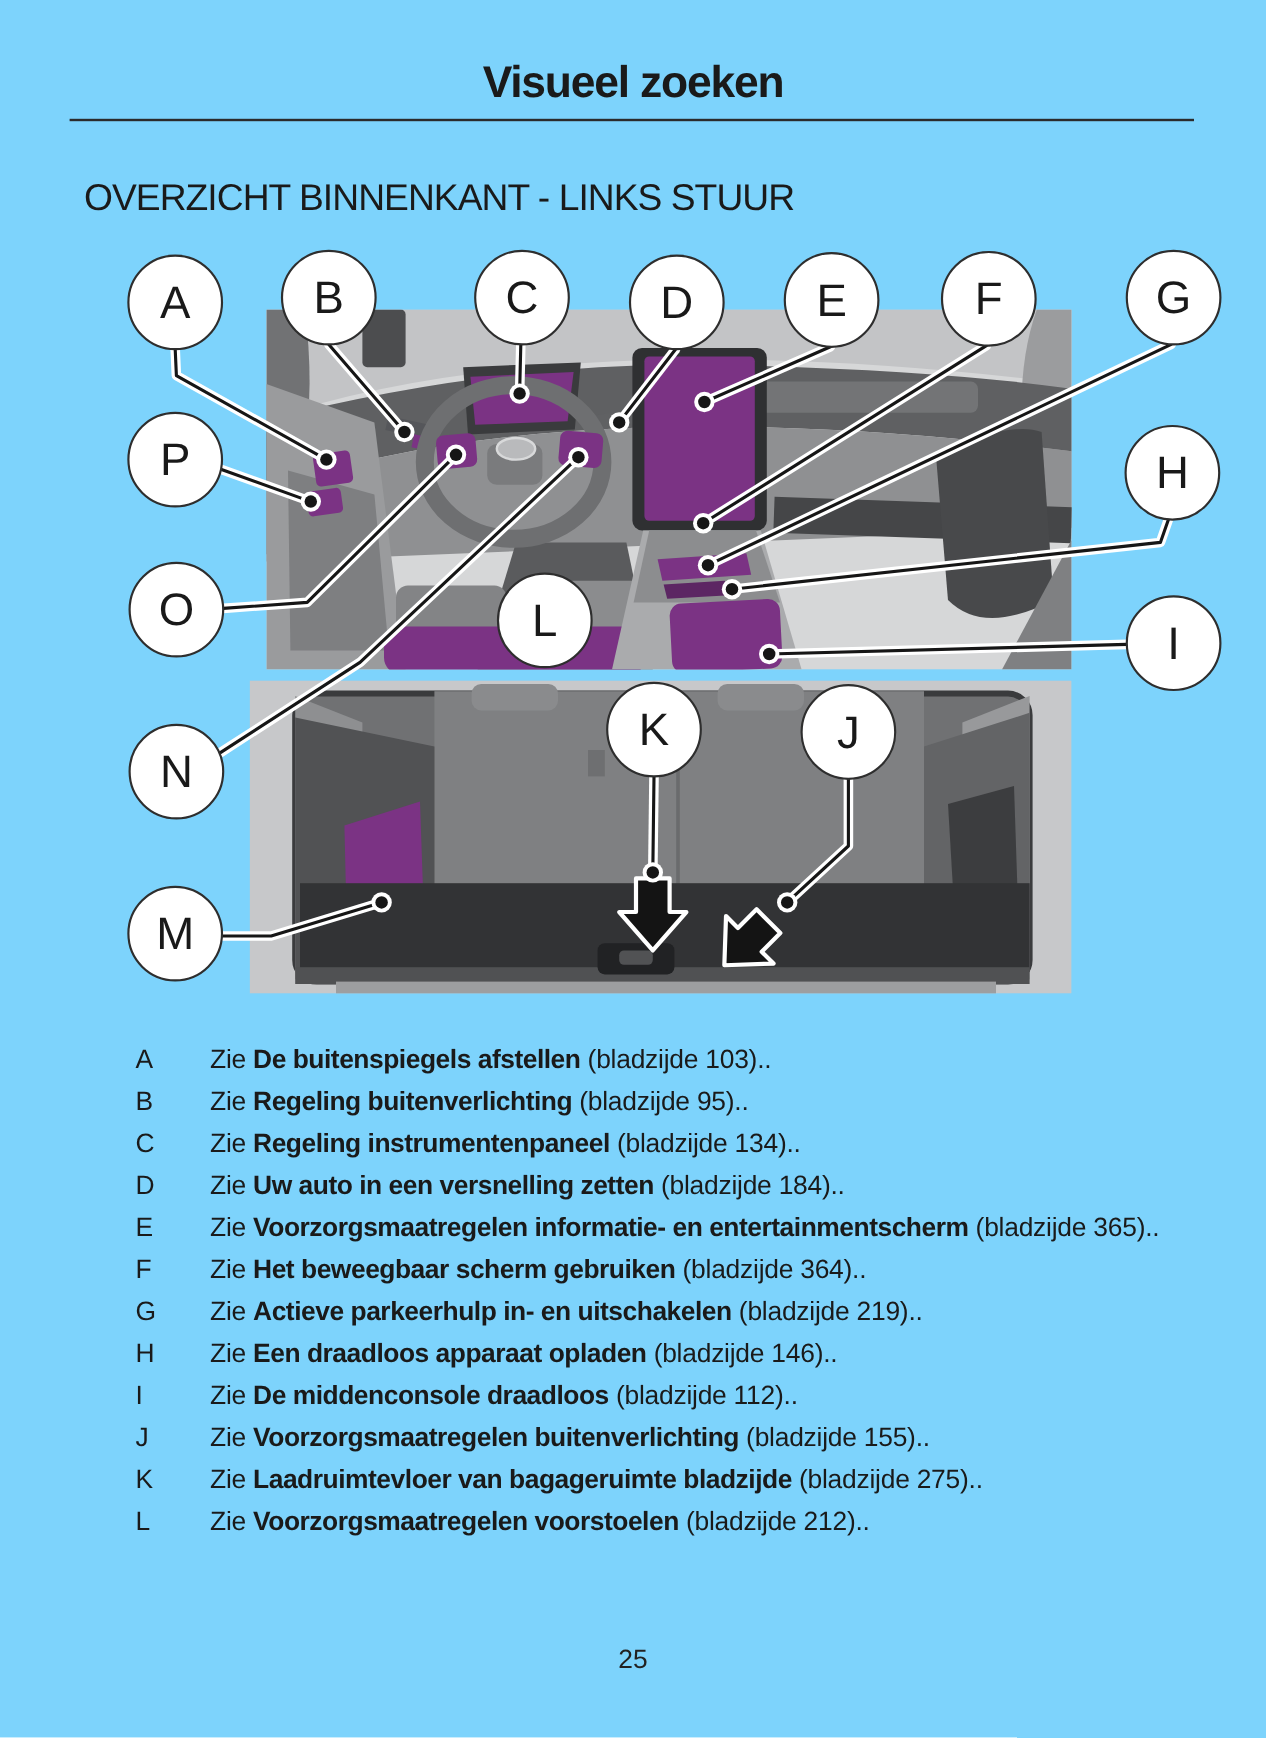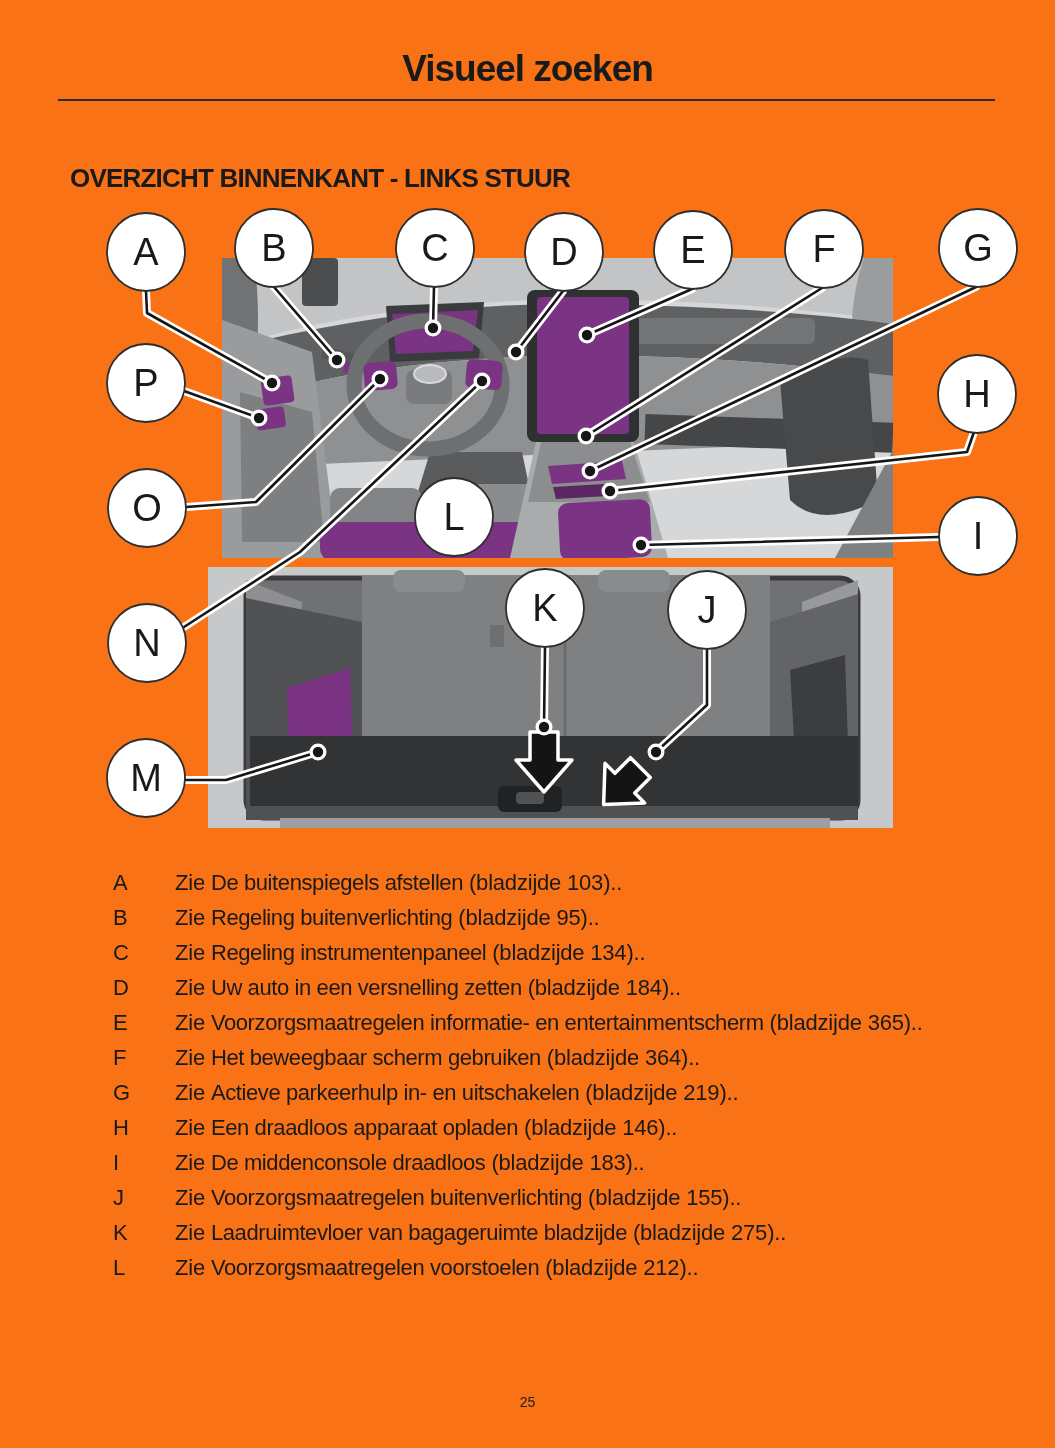--- a/index.html
+++ b/index.html
@@ -1,28 +1,28 @@
 <!DOCTYPE html>
 <html><head>
 <meta charset="utf-8">
 <style>
   html,body{margin:0;padding:0;background:#ffffff;}
-  .page{position:relative;width:1055px;height:1448px;background:#f97316;overflow:hidden;
+  .page{position:relative;width:1055px;height:1448px;background:#7dd3fc;overflow:hidden;
         font-family:"Liberation Sans",sans-serif;color:#1a1a1a;}
   .title{position:absolute;top:48px;left:0;width:100%;text-align:center;
          font-size:37px;font-weight:bold;letter-spacing:-1px;}
   .rule{position:absolute;top:99px;left:58px;width:937px;border-top:2px solid #2b2b2b;}
-  .heading{position:absolute;top:163px;left:70px;font-size:26px;font-weight:bold;letter-spacing:-0.8px;}
+  .heading{position:absolute;top:147px;left:70px;font-size:31px;font-weight:normal;letter-spacing:-0.8px;}
   .diagram{position:absolute;top:200px;left:0;}
   .refs{position:absolute;top:869px;left:113px;width:905px;}
   .refrow{display:flex;align-items:flex-start;margin-bottom:7px;font-size:22px;line-height:28px;}
   .rletter{flex:0 0 62px;}
   .rtext{flex:1;letter-spacing:-0.2px;}
-  .rtext b{font-weight:normal;letter-spacing:-0.4px;}
-  .pagenum{position:absolute;top:1370px;left:0;width:100%;text-align:center;font-size:14px;color:#222;margin-top:24px;}
+  .rtext b{font-weight:bold;letter-spacing:-0.4px;}
+  .pagenum{position:absolute;top:1370px;left:0;width:100%;text-align:center;font-size:22px;color:#222;}
   
   .case{fill:none;stroke:#ffffff;stroke-width:8;stroke-linecap:round;stroke-linejoin:round;}
   .core{fill:none;stroke:#161616;stroke-width:2.6;stroke-linecap:round;stroke-linejoin:round;}
   .dot-out{fill:#ffffff;}
   .dot-in{fill:#161616;}
   .callout circle{fill:#ffffff;stroke:#2e2e2e;stroke-width:1.8;}
   .callout text{font-family:"Liberation Sans",sans-serif;font-size:38px;fill:#191919;text-anchor:middle;}
   .arrow{fill:#141414;stroke:#ffffff;stroke-width:3.5;stroke-linejoin:round;}
 </style>
 </head>
@@ -376,21 +376,21 @@
         <span>Zie</span>
         <b>Een draadloos apparaat opladen</b>
         <span>(bladzijde 146)..</span>
       </span>
     </div>
     <div class="refrow">
       <span class="rletter">I</span>
       <span class="rtext">
         <span>Zie</span>
         <b>De middenconsole draadloos</b>
-        <span>(bladzijde 183)..</span>
+        <span>(bladzijde 112)..</span>
       </span>
     </div>
     <div class="refrow">
       <span class="rletter">J</span>
       <span class="rtext">
         <span>Zie</span>
         <b>Voorzorgsmaatregelen buitenverlichting</b>
         <span>(bladzijde 155)..</span>
       </span>
     </div>

